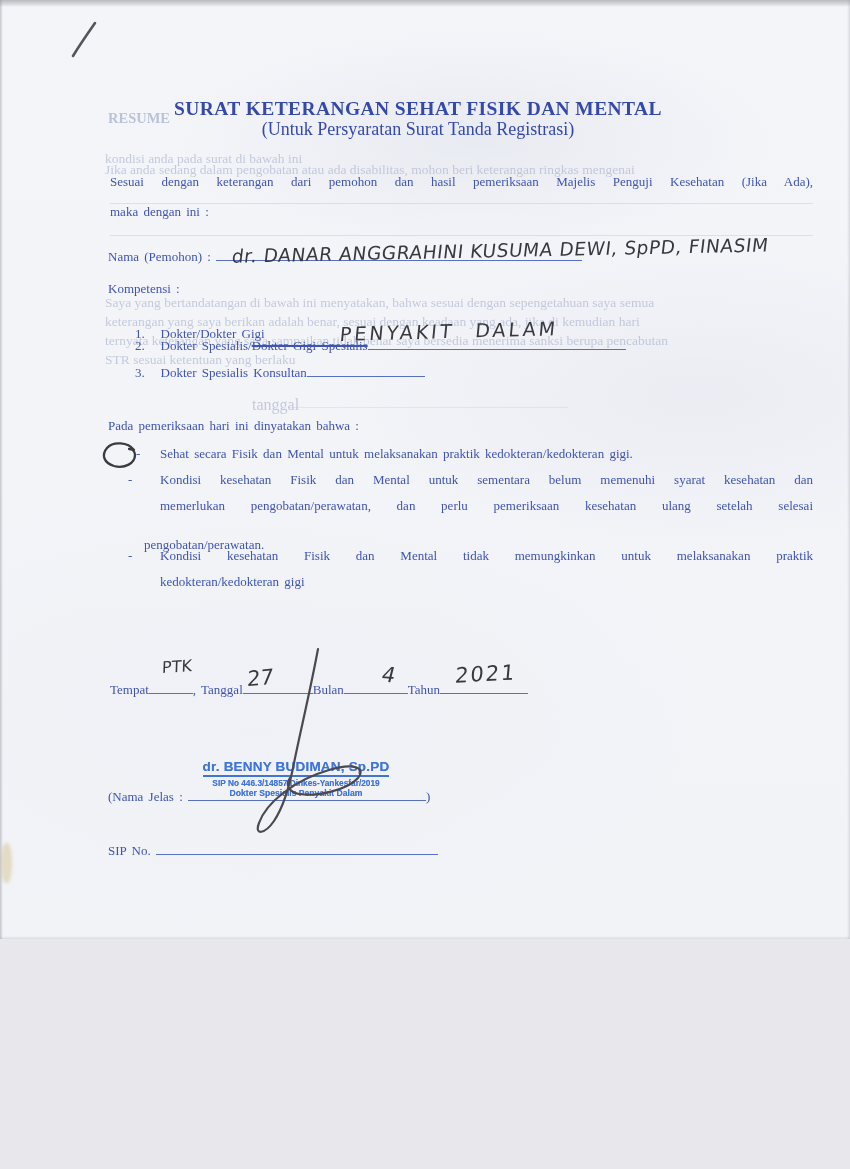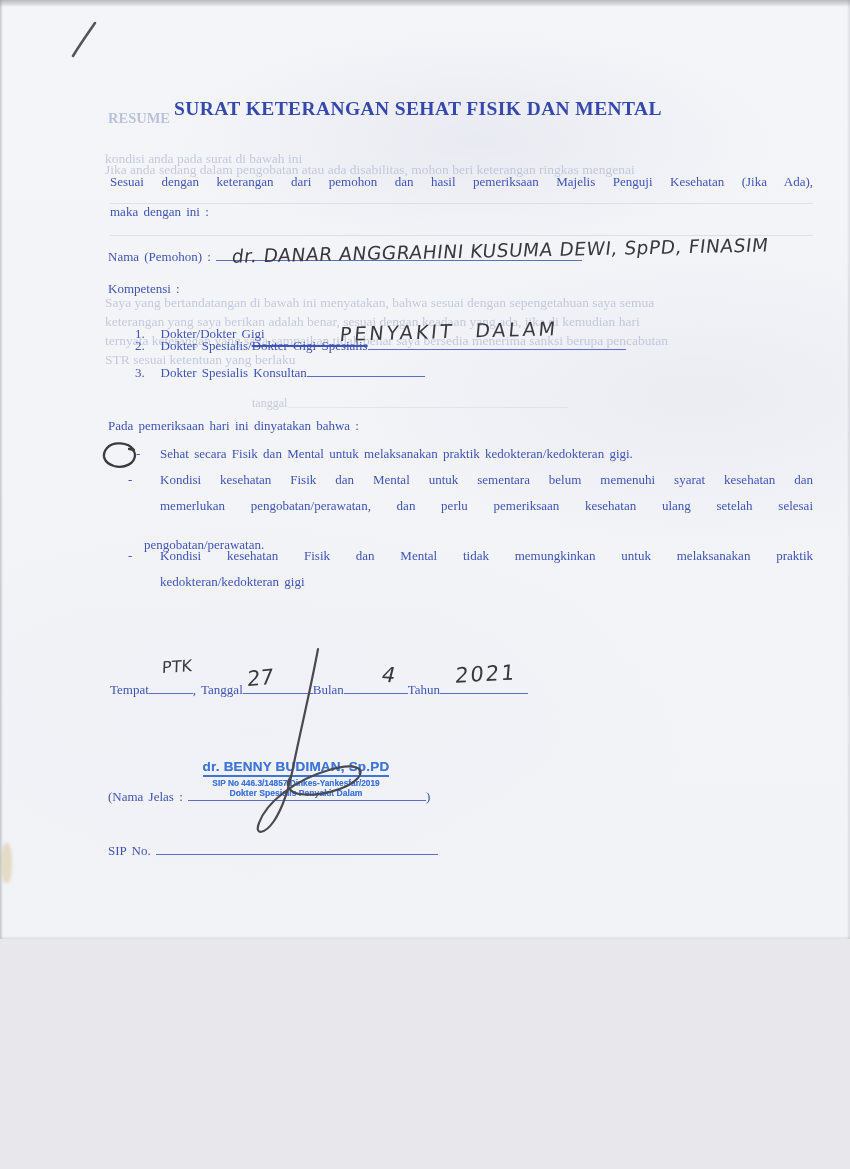--- a/index.html
+++ b/index.html
@@ -52,26 +52,27 @@
   <div class="edge-bottom"></div>
   <div class="smudge"></div>
 
   <div class="ghost ghost-b" style="left:108px;top:110px;font-size:14.5px;">RESUME</div>
   <div class="ghost" style="left:105px;top:133px;margin-top:29px;">Jika anda sedang dalam pengobatan atau ada disabilitas, mohon beri keterangan ringkas mengenai</div>
   <div class="ghost" style="left:105px;top:151px;">kondisi anda pada surat di bawah ini</div>
   <div class="ghost" style="left:105px;top:295px;">Saya yang bertandatangan di bawah ini menyatakan, bahwa sesuai dengan sepengetahuan saya semua</div>
   <div class="ghost" style="left:105px;top:314px;">keterangan yang saya berikan adalah benar, sesuai dengan keadaan yang ada, jika di kemudian hari</div>
   <div class="ghost" style="left:105px;top:333px;">ternyata keterangan yang saya sampaikan tidak benar saya bersedia menerima sanksi berupa pencabutan</div>
   <div class="ghost" style="left:105px;top:352px;">STR sesuai ketentuan yang berlaku</div>
-  <div class="ghost" style="left:252px;top:396px;font-size:12px;">tanggal</div>
+  <div class="ghost" style="left:252px;top:396px;font-size:16px;">tanggal</div>
   <div class="scanline" style="left:110px;top:203px;width:703px;"></div>
   <div class="scanline" style="left:110px;top:235px;width:703px;"></div>
   <div class="scanline" style="left:288px;top:407px;width:280px;opacity:.7;"></div>
 
   <div class="title t1">SURAT KETERANGAN SEHAT FISIK DAN MENTAL</div>
+  <div class="title t2">(Untuk Persyaratan Surat Tanda Registrasi)</div>
 
   <div class="pr stretch" style="left:110px;top:172px;width:703px;">Sesuai dengan keterangan dari pemohon dan hasil pemeriksaan Majelis Penguji Kesehatan (Jika Ada),</div>
   <div class="pr" style="left:110px;top:202px;">maka dengan ini :</div>
 
   <div class="pr" style="left:108px;top:246px;">
     <span>Nama (Pemohon) :</span>
     <span class="u" style="width:366px;"></span>
   </div>
 
   <div class="pr" style="left:108px;top:279px;">Kompetensi :</div>

